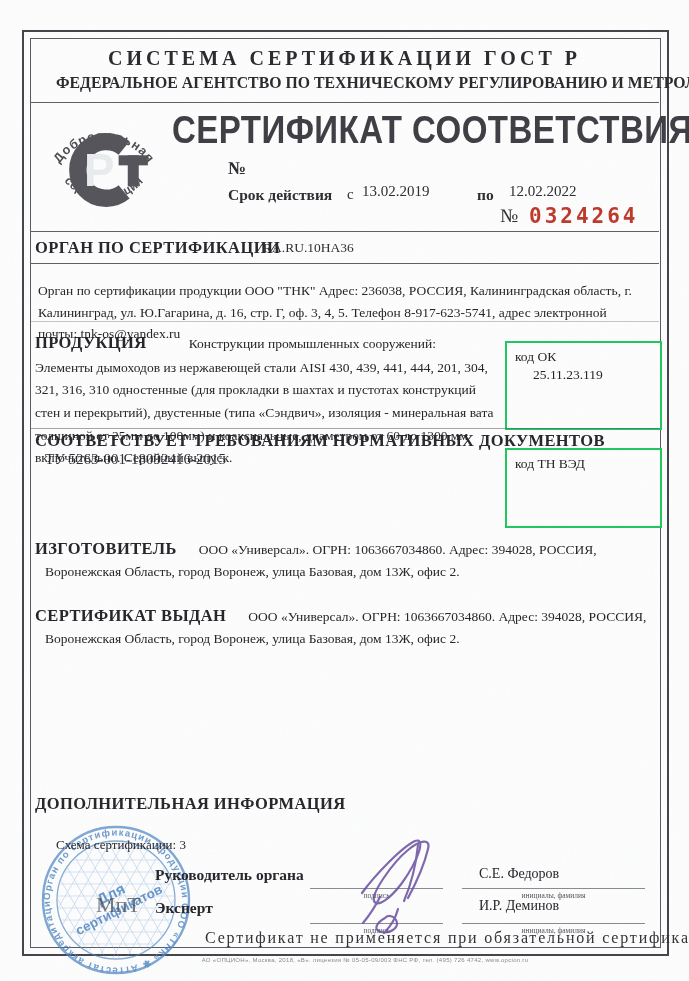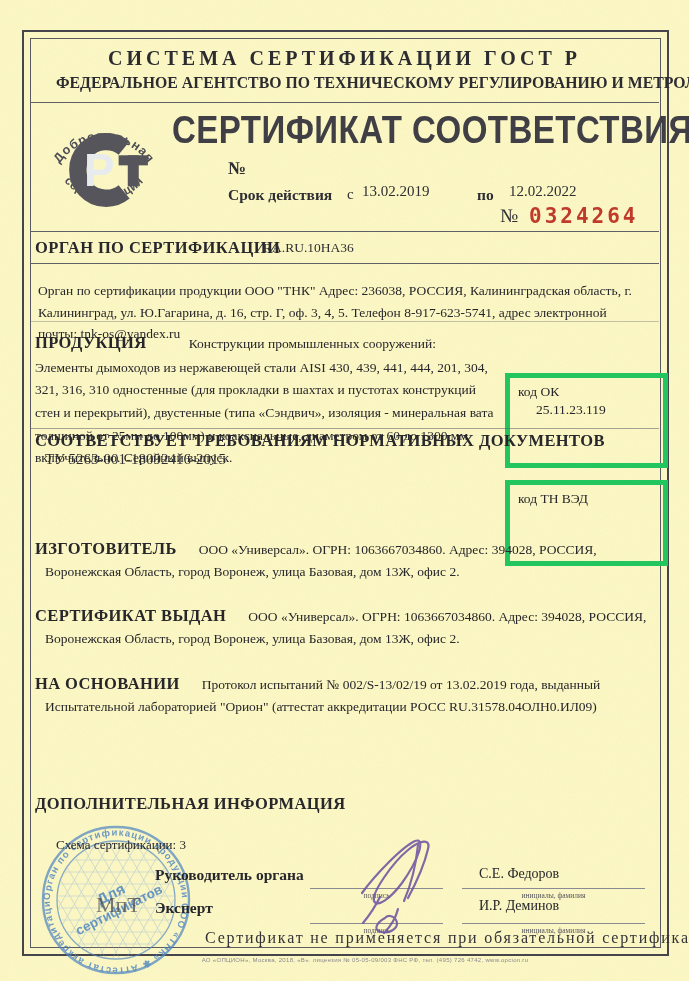--- a/index.html
+++ b/index.html
@@ -1,18 +1,18 @@
 <!DOCTYPE html>
 <html><head>
 <meta charset="utf-8">
 <style>
   html,body{margin:0;padding:0;background:#d8dbdf;}
   .page{
     position:relative;width:689px;height:981px;margin:0 auto;
-    background:#fef9c3;overflow:hidden;
+    background:#ffffff;overflow:hidden;
     font-family:"Liberation Serif",serif;color:#2e2e33;
   }
   .noise{position:absolute;left:0;top:0;width:689px;height:981px;pointer-events:none;}
   .abs{position:absolute;}
   .border-outer{left:22px;top:30px;width:643px;height:922px;border:2.5px solid #45454b;}
   .border-inner{left:30px;top:38px;width:629px;height:908px;border:1px solid #5a5a61;}
   .hline{left:30px;width:629px;height:0;border-top:1px solid #5f5f66;}
   .sys-title{left:30px;top:47px;width:629px;text-align:center;font-weight:bold;
     font-size:20px;letter-spacing:4px;color:#2b2b30;white-space:nowrap;}
   .agency{left:30px;top:73px;width:629px;text-align:center;font-weight:bold;font-size:17px;
@@ -31,21 +31,21 @@
   .blank-num-label{left:500px;top:205px;font-size:19px;}
   .blank-num{left:529px;top:204px;font-family:"DejaVu Sans Mono",monospace;font-weight:bold;
     font-size:21px;letter-spacing:3px;color:#bf3a2b;}
   .section-label{font-weight:bold;font-size:16.5px;letter-spacing:.4px;color:#27272c;}
   .org-label{left:35px;top:238px;}
   .org-code{left:255px;top:240px;font-size:13.5px;padding-left:8px;}
   .para{font-size:13.5px;line-height:1.55;color:#26262b;padding-left:10px;text-indent:-10px;}
   .org-text{left:38px;top:280px;width:606px;text-indent:0;padding-left:0;line-height:1.6;}
   .prod-block{left:35px;top:329px;width:462px;font-size:13.5px;line-height:1.68;color:#26262b;}
   .prod-block .lbl{font-weight:bold;font-size:16.5px;letter-spacing:.4px;margin-right:42px;}
-  .code-box{border:5px solid #22c55e;font-size:13.5px;color:#26262b;margin-top:32px;}
+  .code-box{border:2px solid #22c55e;font-size:13.5px;color:#26262b;}
   .code-ok-box{left:505px;top:341px;width:153px;height:85px;}
   .code-tnved-box{left:505px;top:448px;width:153px;height:76px;}
   .code-box .cb-label{position:absolute;left:8px;top:6px;}
   .code-box .cb-value{position:absolute;left:26px;top:24px;}
   .conf-label{left:35px;top:431px;}
   .conf-value{left:45px;top:451px;font-size:15px;}
   .wide-para{width:612px;}
   .mfr-block{left:35px;top:536px;}
   .issued-block{left:35px;top:603px;}
   .basis-block{left:35px;top:671px;}
@@ -153,23 +153,20 @@
   </div>
 
   <div class="abs para wide-para mfr-block">
     <span class="lbl">ИЗГОТОВИТЕЛЬ</span><span>ООО «Универсал». ОГРН: 1063667034860. Адрес: 394028, РОССИЯ, Воронежская Область, город Воронеж, улица Базовая, дом 13Ж, офис 2.</span>
   </div>
 
   <div class="abs para wide-para issued-block">
     <span class="lbl">СЕРТИФИКАТ ВЫДАН</span><span>ООО «Универсал». ОГРН: 1063667034860. Адрес: 394028, РОССИЯ, Воронежская Область, город Воронеж, улица Базовая, дом 13Ж, офис 2.</span>
   </div>
 
-  <div class="abs para wide-para basis-block">
-    <span class="lbl">НА ОСНОВАНИИ</span><span>Протокол испытаний № 002/S-13/02/19 от 13.02.2019 года, выданный Испытательной лабораторией "Орион" (аттестат аккредитации РОСС RU.31578.04ОЛН0.ИЛ09)</span>
-  </div>
 
   <div class="abs section-label addinfo-label">ДОПОЛНИТЕЛЬНАЯ ИНФОРМАЦИЯ</div>
 
   <svg class="abs stamp-svg" width="156" height="159" viewBox="0 0 156 159">
     <defs>
       <path id="ringPath" d="M 12 78 A 66 66 0 1 1 11.99 78.5"></path>
       <clipPath id="stampClip">
           <circle cx="78" cy="78" r="58"></circle>
         </clipPath>
     </defs>

